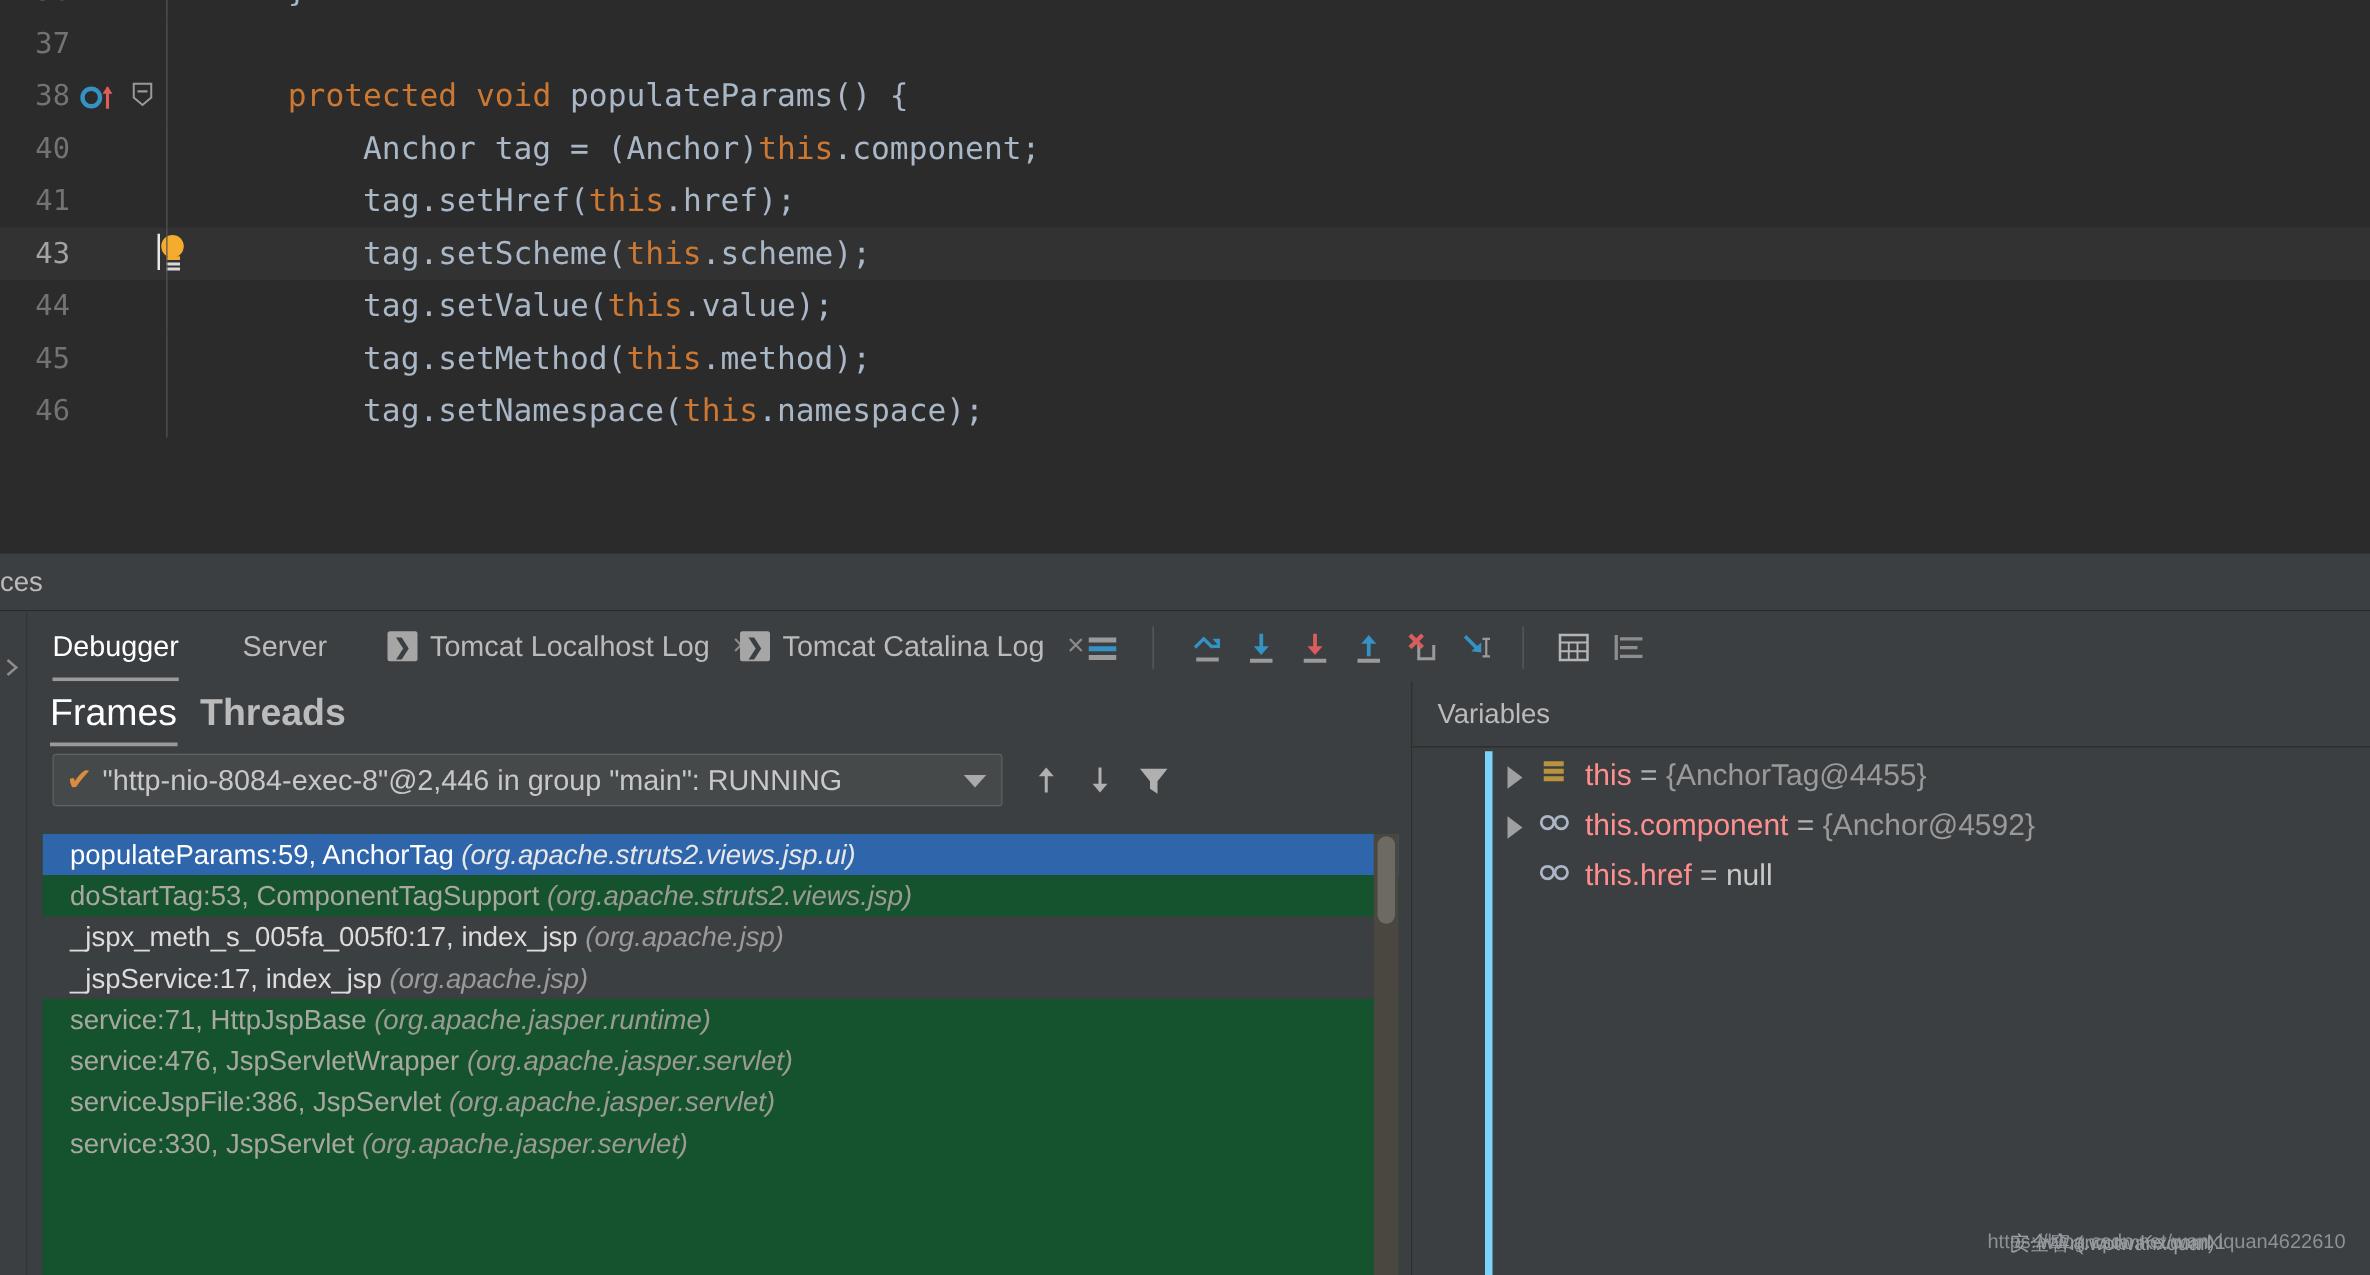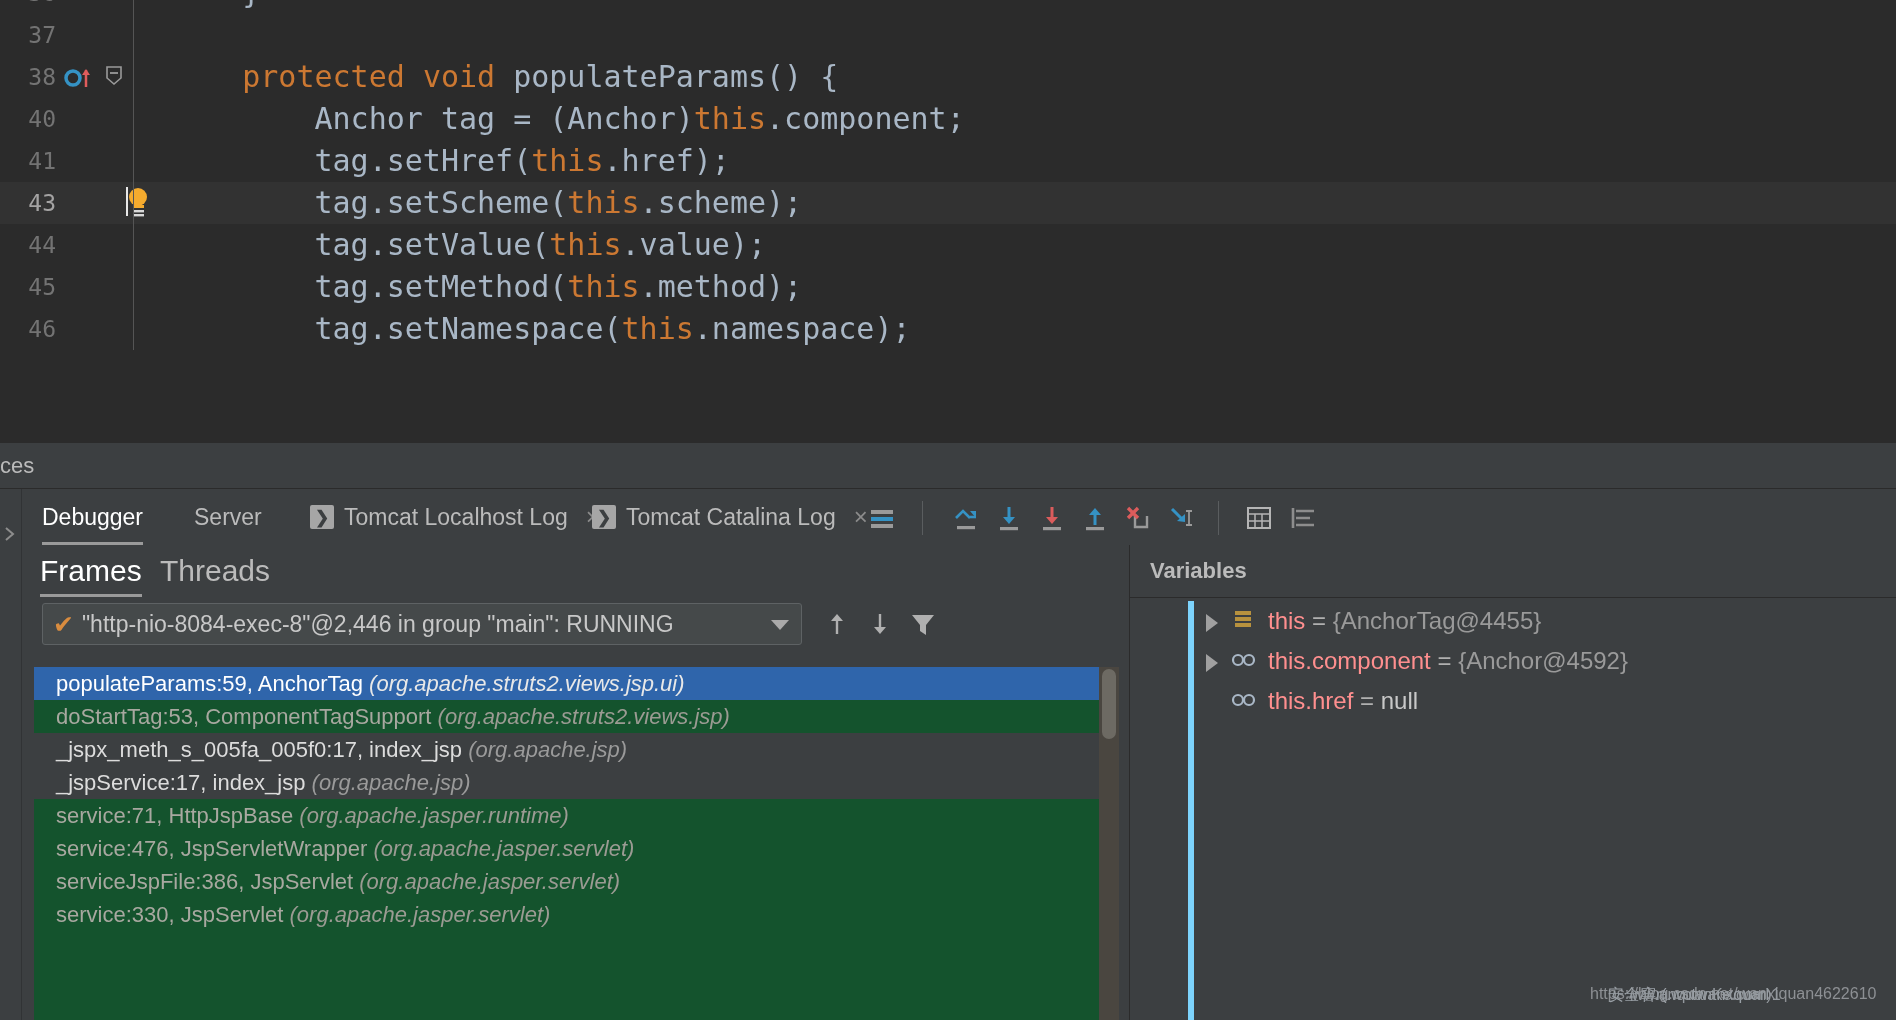--- a/index.html
+++ b/index.html
@@ -29,21 +29,21 @@
   .gutter-zone {
     position: absolute; left: 62px; top: 0; width: 70px; height: 42px;
   }
   .fold-rail {
     position: absolute; left: 133px; top: 0; width: 1px; height: 42px;
     background: #555;
   }
   .code-text {
     position: absolute; left: 170px; top: 0; height: 42px;
     line-height: 42px; white-space: pre;
-    font-family: "DejaVu Sans Mono", monospace; font-size: 30px;
+    font-family: "DejaVu Sans Mono", monospace; font-size: 25px;
     color: #a9b7c6;
   }
   .kw { color: #cc7832; }
   .id { color: #a9b7c6; }
   .pn { color: #a9b7c6; }
   .caret-strip {
     position: absolute; left: 190px; top: 0; width: 2px; height: 42px;
     background: #5c7fb0;
   }
 
@@ -179,21 +179,21 @@
   }
   .wbtn.toggled { background: #5b5f61; border-radius: 4px; }
 
   
   #vars-pane {
     position: absolute; left: 1130px; top: 56px; width: 766px; height: 475px;
     background: #3c3f41;
   }
   #vars-title {
     position: absolute; left: 20px; top: 0; height: 52px; line-height: 52px;
-    font-size: 22px; color: #bbbbbb; font-weight: bold;
+    font-size: 22px; color: #bbbbbb;
   }
   #vars-divider {
     position: absolute; left: 0; top: 52px; width: 766px; height: 1px;
     background: #2b2b2b;
   }
   #vars-list {
     position: absolute; left: 58px; top: 56px; width: 708px; height: 419px;
     border-left: 6px solid #7dd3fc;
   }
   .var-row {
@@ -373,21 +373,21 @@
         </svg></div>
       <div class="tbtn" style="left: 1268px;"><svg width="30" height="30" viewBox="0 0 30 30">
           <path d="M6 8 L24 8 M6 15 L20 15 M6 22 L24 22" fill="none" stroke="#8d8d8d" stroke-width="2.6"></path>
           <path d="M3 5 L3 25" fill="none" stroke="#8d8d8d" stroke-width="2.6"></path>
         </svg></div>
     </div>
 
   <div id="frames-pane">
     <div id="frames-tabs">
         <div class="ftab active" style="left: 18px;"><span>Frames</span><span class="underline"></span></div>
-        <div class="ftab" style="left: 138px;"><span>Threads</span></div>
+        <div class="ftab" style="left: 138px; font-weight: bold;"><span>Threads</span></div>
       </div>
 
     <div id="thread-row">
       <div id="thread-select">
         <span class="check">✔</span>
         <span class="txt">"http-nio-8084-exec-8"@2,446 in group "main": RUNNING</span>
         <span class="caret"></span>
       </div>
     <div class="fbtn" style="left: 800px;"><svg width="30" height="30" viewBox="0 0 30 30">
             <path d="M15 25 L15 7" fill="none" stroke="#b0b0b0" stroke-width="2.4"></path>

